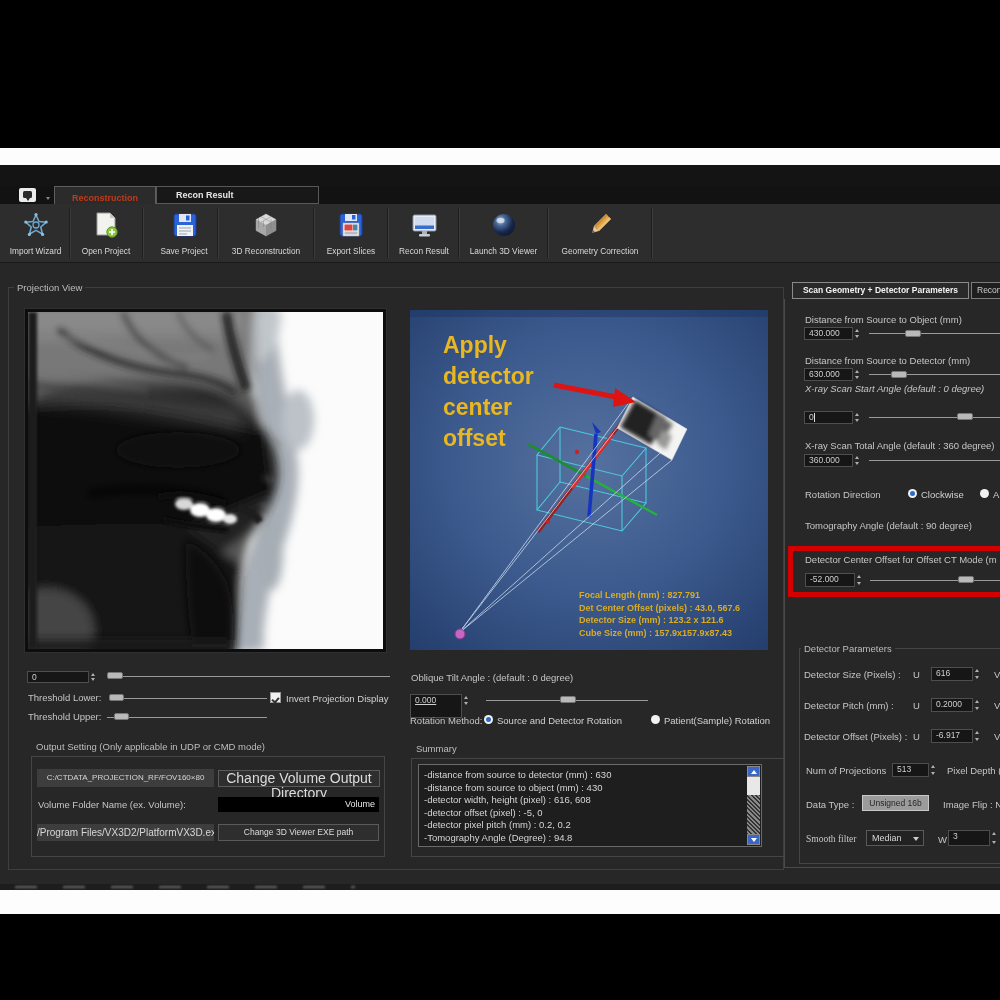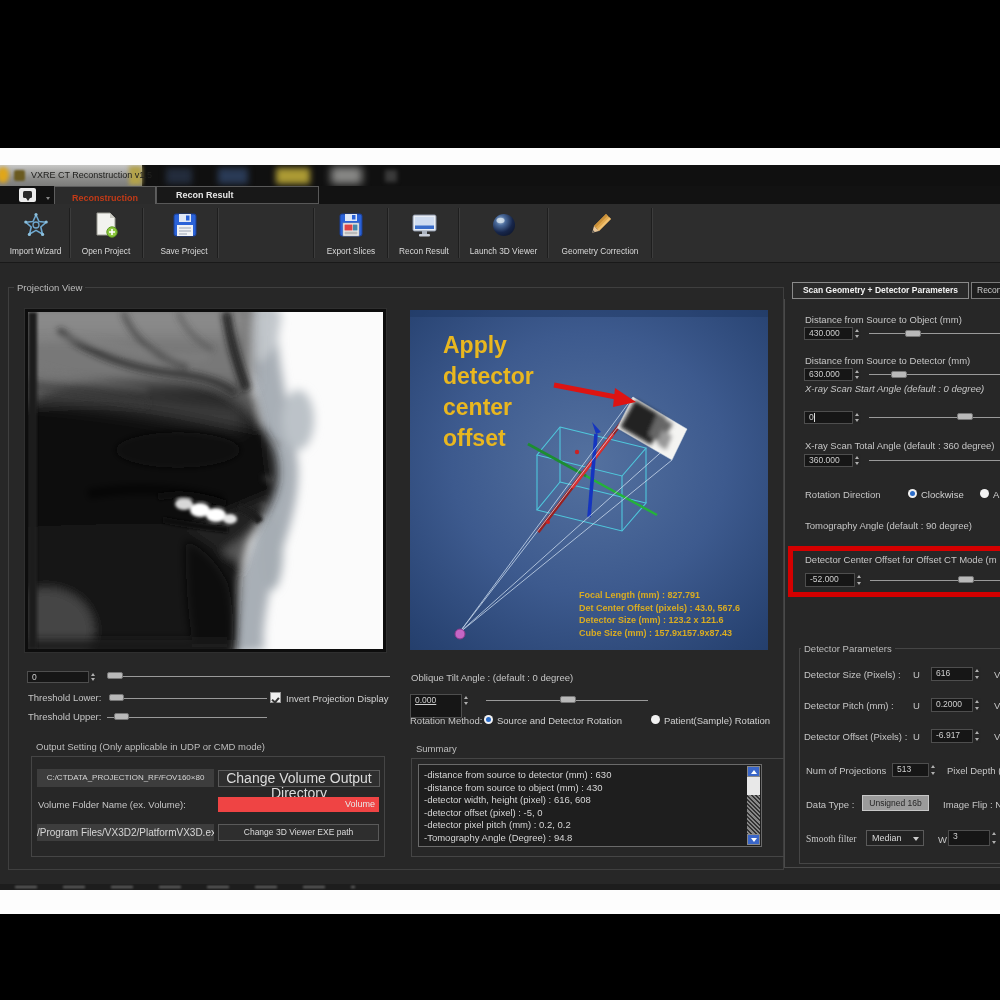--- a/index.html
+++ b/index.html
@@ -23,32 +23,20 @@
   .tbtn-label{position:absolute;width:100%;text-align:center;bottom:5px;color:#d9d9d9;font-size:8.3px;white-space:nowrap;}
 </style>
 </head>
 <body>
 
   <div class="abs" style="left:0;top:148px;width:1000px;height:17px;background:#fdfdfd;"></div>
   <div class="abs" style="left:0;top:890px;width:1000px;height:24px;background:#fdfdfd;"></div>
 
   <div class="abs" id="app" style="left:0;top:165px;width:1000px;height:725px;background:#141414;">
 
-    <div class="abs" style="left:0;top:0;width:1000px;height:21px;background:#101010;overflow:hidden;">
-      <div class="abs" style="left:0;top:0;width:142px;height:21px;background:linear-gradient(180deg,#c7c7c5,#8f8f8d 60%,#7c7c7a);"></div>
-      <div class="abs" style="left:-3px;top:2px;width:12px;height:16px;background:#e0a618;border-radius:50%;filter:blur(2px);"></div>
-      <div class="abs" style="left:129px;top:1px;width:13px;height:19px;background:#b3a24a;filter:blur(2px);"></div>
-      <div class="abs" style="left:14px;top:5px;width:11px;height:11px;background:#6a5a20;border-radius:2px;filter:blur(1px);"></div>
-      <div class="abs" style="left:31px;top:5px;color:#20201e;font-size:9px;white-space:nowrap;">VXRE CT Reconstruction v1.5</div>
-      <div class="abs" style="left:166px;top:3px;width:26px;height:16px;background:#232c3c;filter:blur(3px);"></div>
-      <div class="abs" style="left:218px;top:3px;width:30px;height:16px;background:#2a3a55;filter:blur(3px);"></div>
-      <div class="abs" style="left:276px;top:3px;width:34px;height:16px;background:#ac9a34;filter:blur(3px);"></div>
-      <div class="abs" style="left:331px;top:2px;width:31px;height:17px;background:#8a8a88;filter:blur(4px);"></div>
-      <div class="abs" style="left:385px;top:5px;width:12px;height:12px;background:#3a3a3a;filter:blur(2px);"></div>
-    </div>
 
     <div class="abs" style="left:0;top:21px;width:1000px;height:18px;background:#121212;">
       <div class="abs" style="left:19px;top:2px;width:17px;height:14px;background:#ececec;border-radius:2px;">
         <div class="abs" style="left:4px;top:3px;width:9px;height:7px;background:#2a2a2a;border-radius:1.5px;"></div>
         <div class="abs" style="left:7px;top:10px;border-left:2px solid transparent;border-right:2px solid transparent;border-top:3px solid #2a2a2a;"></div>
       </div>
       <div class="abs" style="left:46px;top:11px;border-left:2.5px solid transparent;border-right:2.5px solid transparent;border-top:3px solid #888;"></div>
       <div class="abs" style="left:54px;top:0;width:102px;height:18px;background:#2b2b2b;border:1px solid #5e5e5e;border-bottom:none;box-sizing:border-box;text-align:center;">
         <span style="color:#c23a17;font-size:9px;font-weight:bold;line-height:17px;">Reconstruction</span>
       </div>
@@ -94,20 +82,30 @@
         <svg class="abs" style="left:23px;top:6px;" width="26" height="26" viewBox="0 0 26 26">
           <rect x="2" y="2" width="22" height="22" rx="2" fill="#2a62d8" stroke="#1b3f94" stroke-width="1"></rect>
           <rect x="7" y="2" width="12" height="8" fill="#dfe7f5"></rect>
           <rect x="14" y="3.5" width="3.5" height="5" fill="#2a62d8"></rect>
           <rect x="5" y="13" width="16" height="11" fill="#f0f2f5"></rect>
           <path d="M7 16 H19 M7 19 H19 M7 22 H15" stroke="#9aa4b5" stroke-width="1"></path>
         </svg>
         <div class="tbtn-label">Save Project</div>
       </div>
 
+      <div class="abs" style="left:220px;top:2px;width:92px;height:55px;">
+        <svg class="abs" style="left:33px;top:6px;" width="26" height="26" viewBox="0 0 26 26">
+          <path d="M13 2 L23 7.5 V18.5 L13 24 L3 18.5 V7.5 Z" fill="#b9b9b9" stroke="#6e6e6e" stroke-width="0.8"></path>
+          <path d="M13 2 L23 7.5 L13 13 L3 7.5 Z" fill="#d8d8d8"></path>
+          <path d="M13 13 L23 7.5 V18.5 L13 24 Z" fill="#8f8f8f"></path>
+          <path d="M13 13 L3 7.5 V18.5 L13 24 Z" fill="#a8a8a8"></path>
+          <path d="M8 4.7 L18 10.2 M8 10.2 L18 4.7 M5.5 6 V16 M10.5 15 V9 M18 7 V17" stroke="#777" stroke-width="0.6" opacity="0.7"></path>
+        </svg>
+        <div class="tbtn-label">3D Reconstruction</div>
+      </div>
 
       <div class="abs" style="left:316px;top:2px;width:70px;height:55px;">
         <svg class="abs" style="left:22px;top:6px;" width="26" height="26" viewBox="0 0 26 26">
           <rect x="2" y="2" width="22" height="22" rx="2" fill="#2a62d8" stroke="#1b3f94" stroke-width="1"></rect>
           <rect x="7" y="2" width="12" height="7" fill="#dfe7f5"></rect>
           <rect x="14" y="3" width="3.5" height="4.5" fill="#2a62d8"></rect>
           <rect x="5" y="11" width="16" height="13" fill="#f4f4f4" stroke="#999" stroke-width="0.6"></rect>
           <rect x="6.5" y="12.5" width="8" height="6" fill="#d44"></rect>
           <rect x="15" y="12.5" width="4.5" height="6" fill="#48a"></rect>
           <rect x="6.5" y="19.5" width="13" height="3" fill="#bbb"></rect>
@@ -317,21 +315,21 @@
 
       <div class="lbl" style="left:28px;top:448px;">Threshold Upper:</div>
       <div class="track" style="left:107px;top:454px;width:160px;"></div>
       <div class="thumb" style="left:114px;top:450px;width:15px;"></div>
 
       <div class="gbox" style="left:31px;top:493px;width:352px;height:99px;"></div>
       <div class="glabel" style="left:33px;top:478px;">Output Setting (Only applicable in UDP or CMD mode)</div>
       <div class="abs" style="left:37px;top:506px;width:177px;height:18px;background:#3d3d3d;color:#d6d6d6;font-size:8px;line-height:18px;text-align:center;white-space:nowrap;overflow:hidden;">C:/CTDATA_PROJECTION_RF/FOV160×80</div>
       <div class="abs" style="left:218px;top:507px;width:162px;height:17px;background:#2e2e2e;border:1px solid #5a5a5a;box-sizing:border-box;color:#dcdcdc;font-size:14px;line-height:15px;text-align:center;">Change Volume Output Directory</div>
       <div class="lbl" style="left:38px;top:536px;">Volume Folder Name (ex. Volume):</div>
-      <div class="abs" style="left:218px;top:534px;width:161px;height:15px;background:#ef4444;color:#e8e8e8;font-size:9px;line-height:15px;text-align:right;padding-right:4px;box-sizing:border-box;">Volume</div>
+      <div class="abs" style="left:218px;top:534px;width:161px;height:15px;background:#000000;color:#e8e8e8;font-size:9px;line-height:15px;text-align:right;padding-right:4px;box-sizing:border-box;">Volume</div>
       <div class="abs" style="left:37px;top:561px;width:177px;height:17px;background:#3d3d3d;color:#d6d6d6;font-size:10px;line-height:17px;text-align:center;white-space:nowrap;overflow:hidden;">/Program Files/VX3D2/PlatformVX3D.exe</div>
       <div class="abs" style="left:218px;top:561px;width:161px;height:17px;background:#2e2e2e;border:1px solid #5a5a5a;box-sizing:border-box;color:#dcdcdc;font-size:8.5px;line-height:15px;text-align:center;">Change 3D Viewer EXE path</div>
 
       <div class="lbl" style="left:411px;top:409px;">Oblique Tilt Angle : (default : 0 degree)</div>
       <div class="spin" style="left:410px;top:431px;width:52px;height:24px;text-decoration:underline;">0.000</div>
       <div class="updn" style="left:461px;top:431px;height:13px;"></div>
       <div class="track" style="left:486px;top:437px;width:162px;"></div>
       <div class="thumb" style="left:560px;top:433px;"></div>
 
       <div class="lbl" style="left:410px;top:452px;">Rotation Method:</div>

